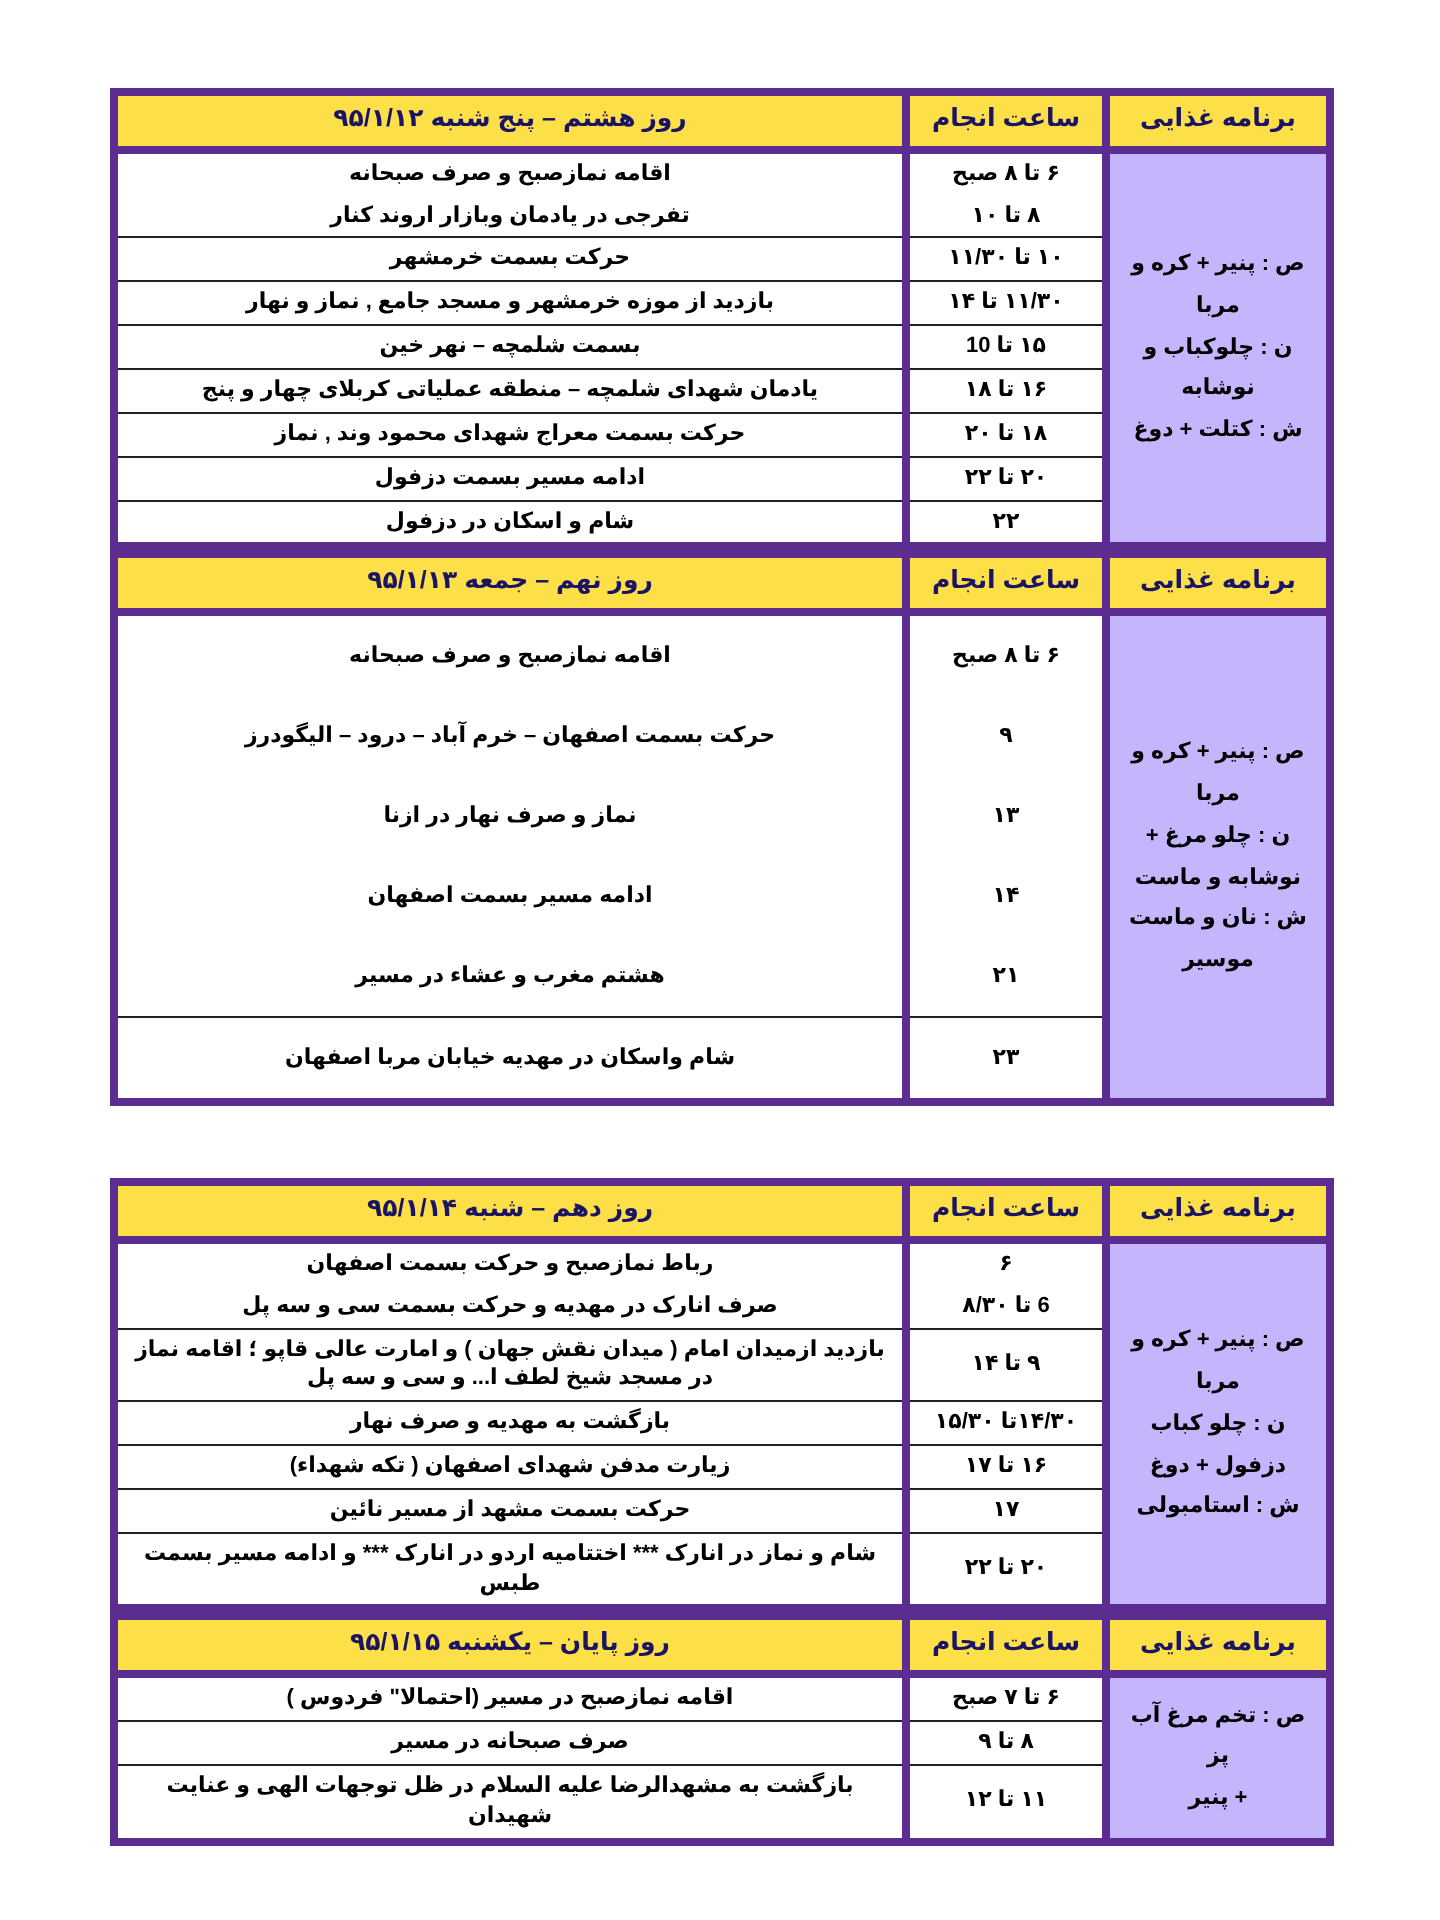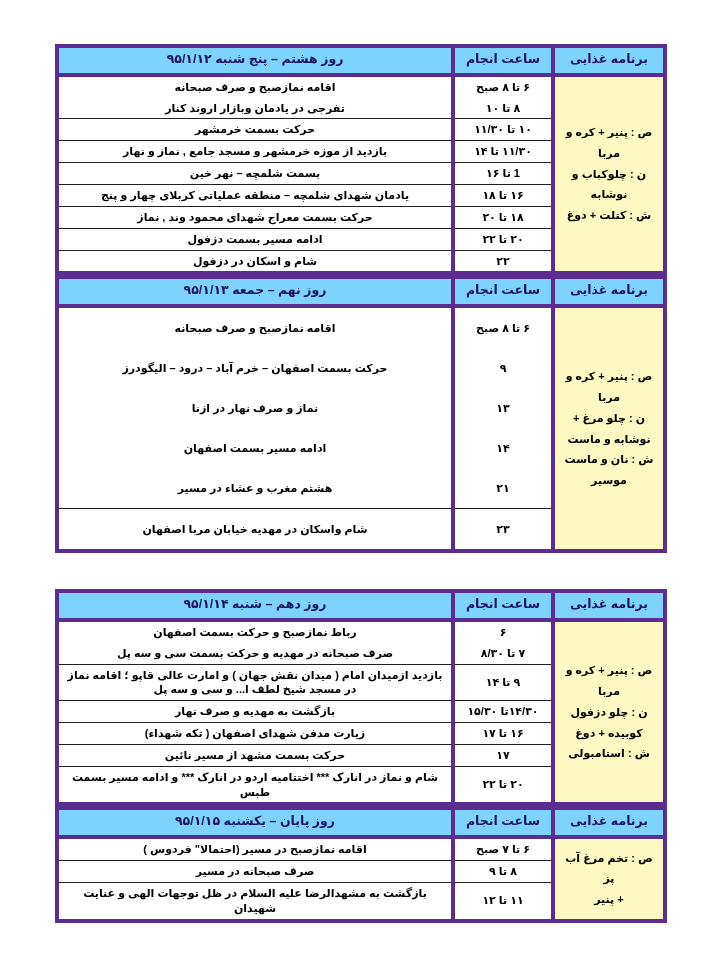--- a/index.html
+++ b/index.html
@@ -38,21 +38,21 @@
     border-collapse: collapse;
     table-layout: fixed;
     border: 4px solid #5b2d90;
     background: #ffffff;
   }
   table.sched col.c-prog { width: 112px; }
   table.sched col.c-time { width: 100px; }
   table.sched col.c-act  { width: 396px; }
 
   tr.header-row > th {
-    background: #7dd3fc;
+    background: #fde047;
     color: #1b1464;
     font-weight: bold;
     font-size: 12.5px;
     text-align: center;
     padding: 5px 2px 6px 2px;
     border-right: 4px solid #5b2d90;
     border-left: 4px solid #5b2d90;
     border-top: 0;
     border-bottom: 4px solid #5b2d90;
     letter-spacing: 0px;
@@ -87,21 +87,21 @@
   td.prog {
     border: 0;
     border-left: 0;
     font-size: 11px;
     color: #000000;
     font-weight: bold;
     text-align: center;
     padding: 4px 6px;
     line-height: 1.9;
     vertical-align: middle;
-    background: #fef9c3;
+    background: #c4b5fd;
   }
   td.noline {
     border-top: 0;
     border-bottom: 0;
   }
   td.topline { border-top: 1px solid #231f20; }
   tr.first-body td.cell { border-top: 0; }
   tr.last-body td.cell { border-bottom: 0; }
 
   .stack-line { display: block; }
@@ -141,21 +141,21 @@
           </tr>
           <tr>
             <td class="cell time topline">۱۰ تا ۱۱/۳۰</td>
             <td class="cell act topline">حرکت بسمت خرمشهر</td>
           </tr>
           <tr>
             <td class="cell time topline">۱۱/۳۰ تا ۱۴</td>
             <td class="cell act topline">بازدید از موزه خرمشهر و مسجد جامع , نماز و نهار</td>
           </tr>
           <tr>
-            <td class="cell time topline">1 تا ۱۶</td>
+            <td class="cell time topline">۱۵ تا 10</td>
             <td class="cell act topline">بسمت شلمچه  –  نهر خین</td>
           </tr>
           <tr>
             <td class="cell time topline">۱۶ تا ۱۸</td>
             <td class="cell act topline">یادمان شهدای شلمچه –  منطقه عملیاتی کربلای چهار و پنج</td>
           </tr>
           <tr>
             <td class="cell time topline">۱۸ تا ۲۰</td>
             <td class="cell act topline">حرکت بسمت معراج شهدای محمود وند , نماز</td>
           </tr>
@@ -228,29 +228,29 @@
           </colgroup>
         <tbody>
           <tr class="header-row">
             <th class="first">برنامه غذایی</th>
             <th>ساعت انجام</th>
             <th class="last">روز دهم – شنبه ۹۵/۱/۱۴</th>
           </tr>
           <tr class="first-body">
             <td class="prog" rowspan="7">
               <span class="stack-line">ص : پنیر + کره و مربا</span>
-              <span class="stack-line">ن : چلو دزفول کوبیده + دوغ</span>
+              <span class="stack-line">ن : چلو کباب دزفول + دوغ</span>
               <span class="stack-line">ش : استامبولی</span>
             </td>
             <td class="cell time noline">۶</td>
             <td class="cell act noline">رباط نمازصبح و حرکت بسمت اصفهان</td>
           </tr>
           <tr>
-            <td class="cell time noline">۷ تا ۸/۳۰</td>
-            <td class="cell act noline">صرف صبحانه در مهدیه و حرکت بسمت سی و سه پل</td>
+            <td class="cell time noline">6 تا ۸/۳۰</td>
+            <td class="cell act noline">صرف انارک در مهدیه و حرکت بسمت سی و سه پل</td>
           </tr>
           <tr>
             <td class="cell time topline">۹ تا ۱۴</td>
             <td class="cell act topline">بازدید ازمیدان امام ( میدان نقش جهان ) و امارت عالی قاپو ؛ اقامه نماز در مسجد شیخ لطف ا... و سی و سه پل</td>
           </tr>
           <tr>
             <td class="cell time topline">۱۴/۳۰تا ۱۵/۳۰</td>
             <td class="cell act topline">بازگشت به مهدیه و صرف نهار</td>
           </tr>
           <tr>

